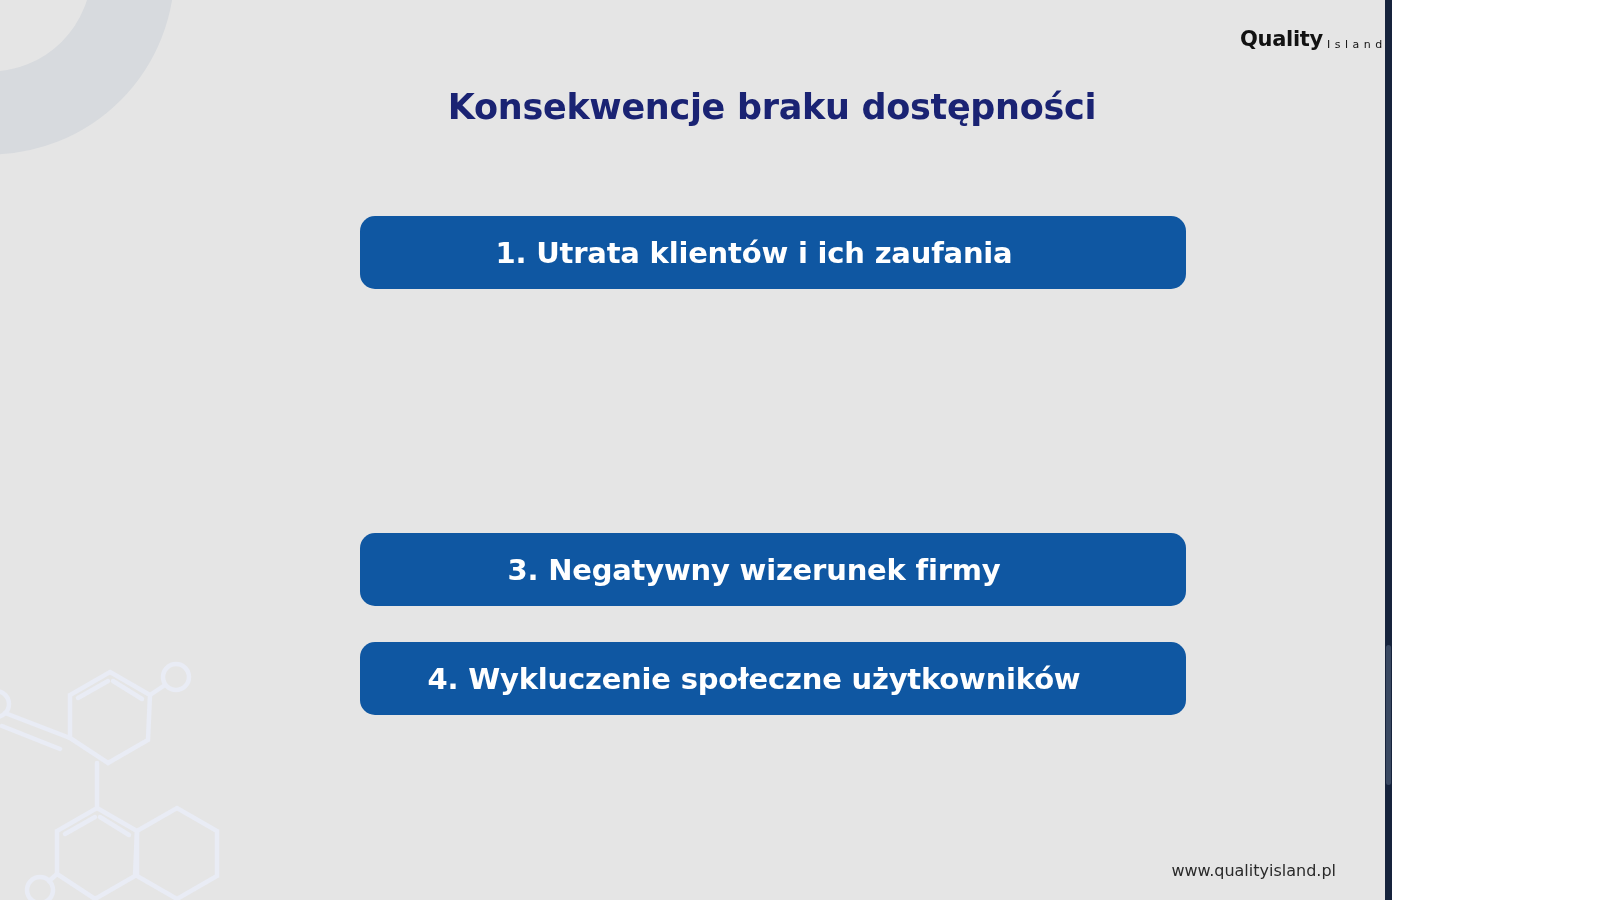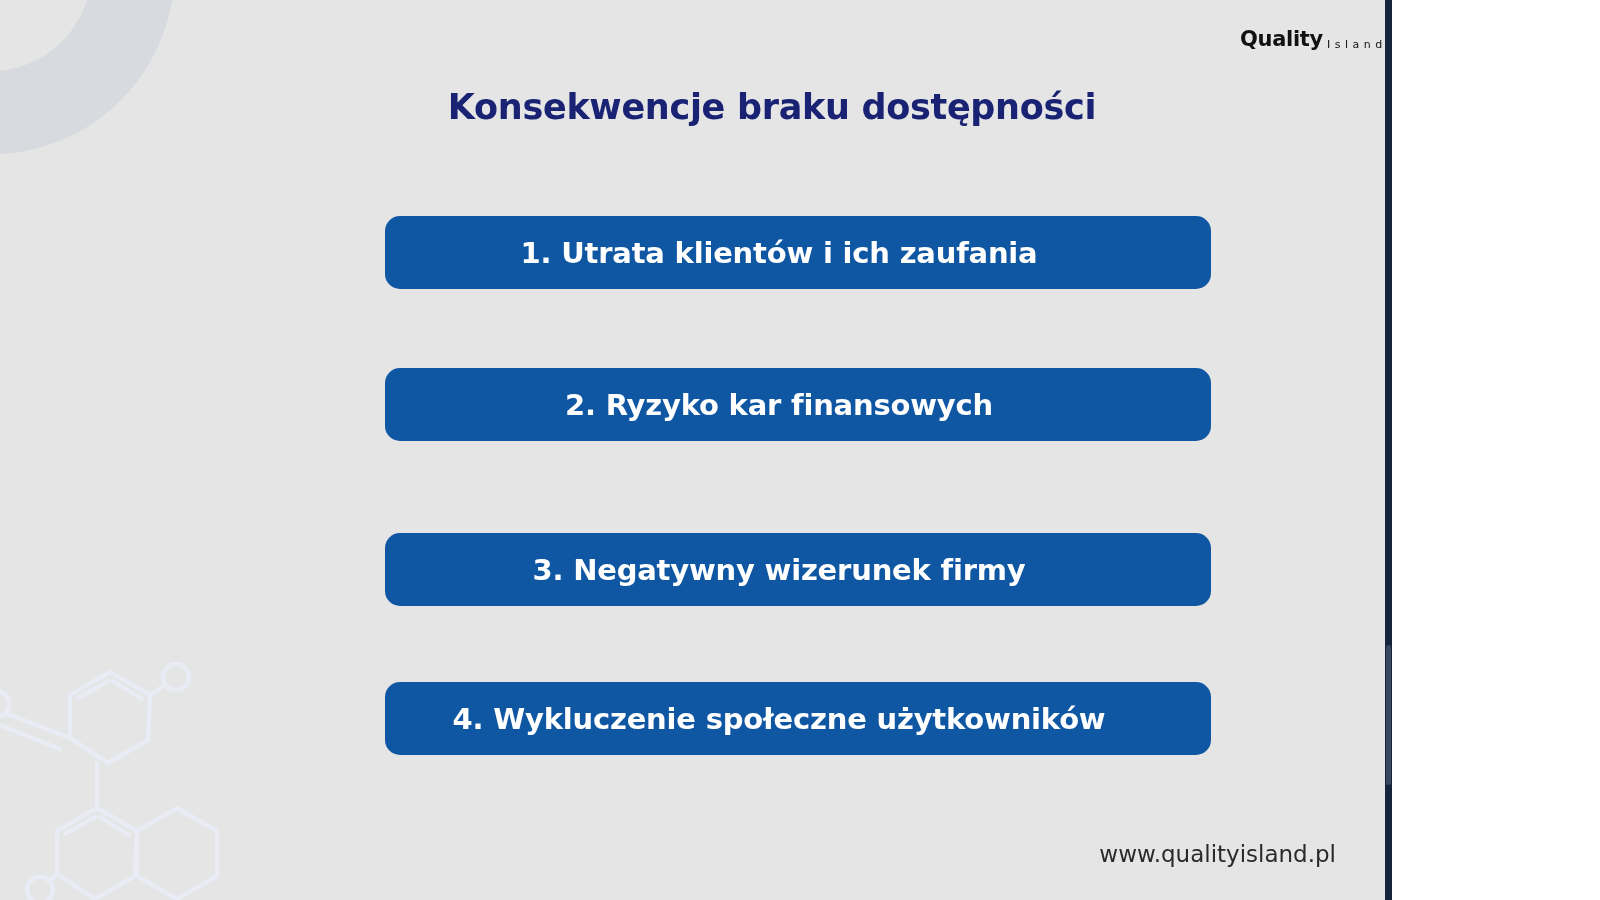--- a/index.html
+++ b/index.html
@@ -46,26 +46,25 @@
     display: flex;
     align-items: center;
     justify-content: center;
     box-sizing: border-box;
     padding-right: 38px;
     color: #ffffff;
     font-size: 29px;
     font-weight: 700;
     letter-spacing: -0.2px;
     white-space: nowrap;
-    margin-left: 25px;
   }
   .bar-1 { top: 216px; }
   .bar-2 { top: 368px; }
   .bar-3 { top: 533px; text-align: center; }
-  .bar-4 { top: 682px; }
+  .bar-4 { top: 642px; }
 
   
   .logo {
     position: absolute;
     top: 10px;
     right: 48px;
     width: 104px;
     display: flex;
     flex-direction: row;
     align-items: center;
@@ -82,22 +81,22 @@
     font-weight: 500;
     letter-spacing: 4.5px;
     margin-top: 11px;
     padding-left: 4px;
   }
 
   
   .footer-url {
     position: absolute;
     right: 56px;
-    bottom: 33px;
-    font-size: 23px;
+    bottom: 20px;
+    font-size: 16px;
     font-weight: 400;
     color: #2a2a2a;
   }
 
   
   .edge-strip {
     position: absolute;
     right: 0;
     top: 0;
     width: 7px;
@@ -196,21 +195,20 @@
         <circle cx="86" cy="18" r="3"></circle>
         <circle cx="98" cy="32" r="3"></circle>
         <circle cx="84" cy="52" r="3"></circle>
       </g>
     </svg>
     <div class="logo-name">Quality</div>
     <div class="logo-sub">Island</div>
   </div>
 
   <div class="bar bar-1">1. Utrata klientów i ich zaufania</div>
-  <div class="bar bar-2">2. Ryzyko kar finansowych</div>
   <div class="bar bar-3">3. Negatywny wizerunek firmy</div>
   <div class="bar bar-4">4. Wykluczenie społeczne użytkowników</div>
 
   <div class="footer-url">www.qualityisland.pl</div>
 
   <div class="edge-strip">
     <div class="edge-thumb"></div>
   </div>
 
 </div>

